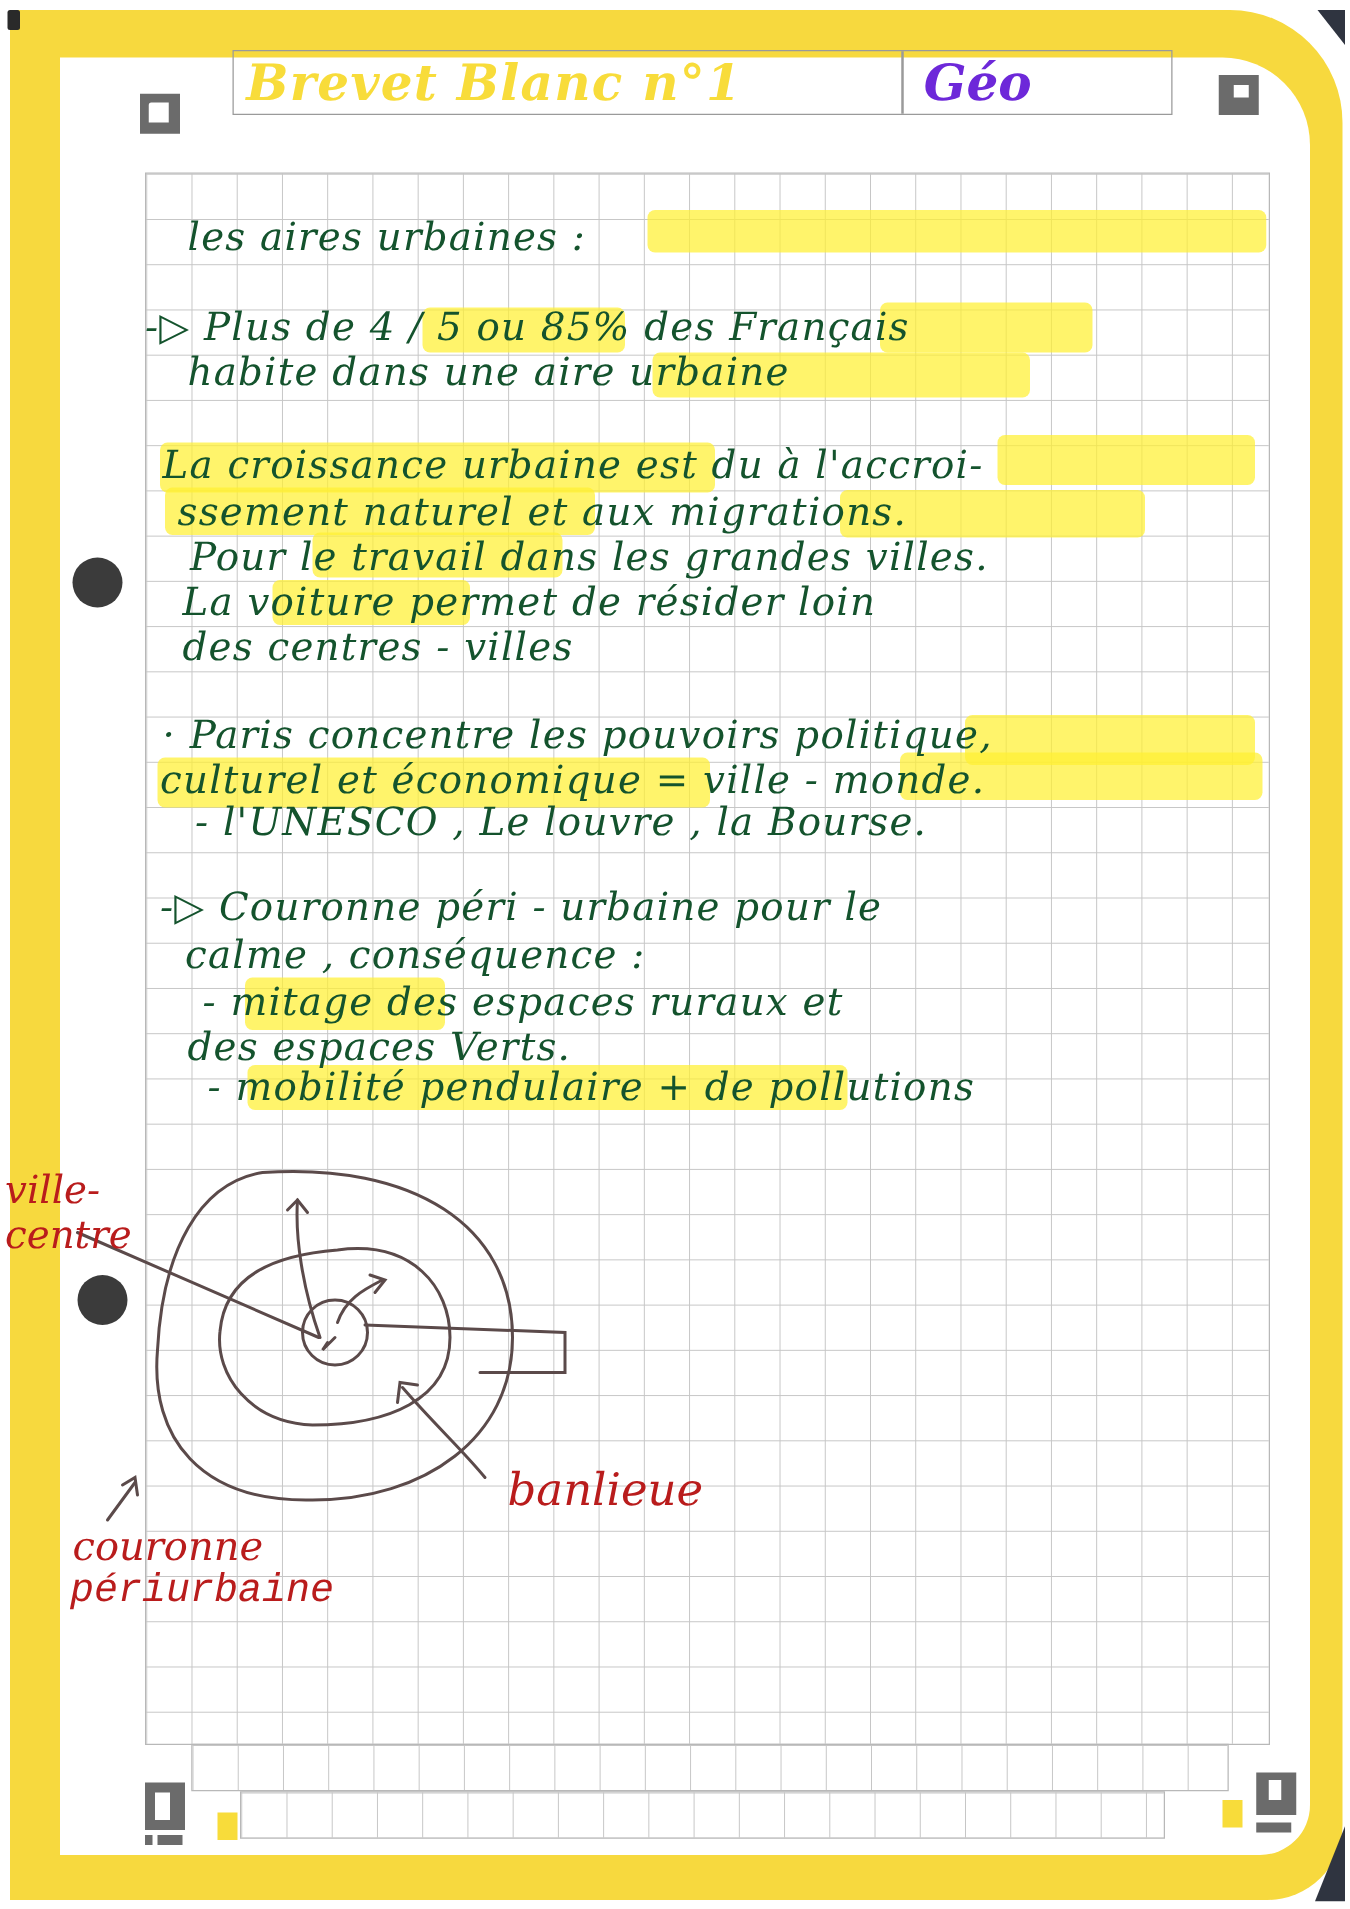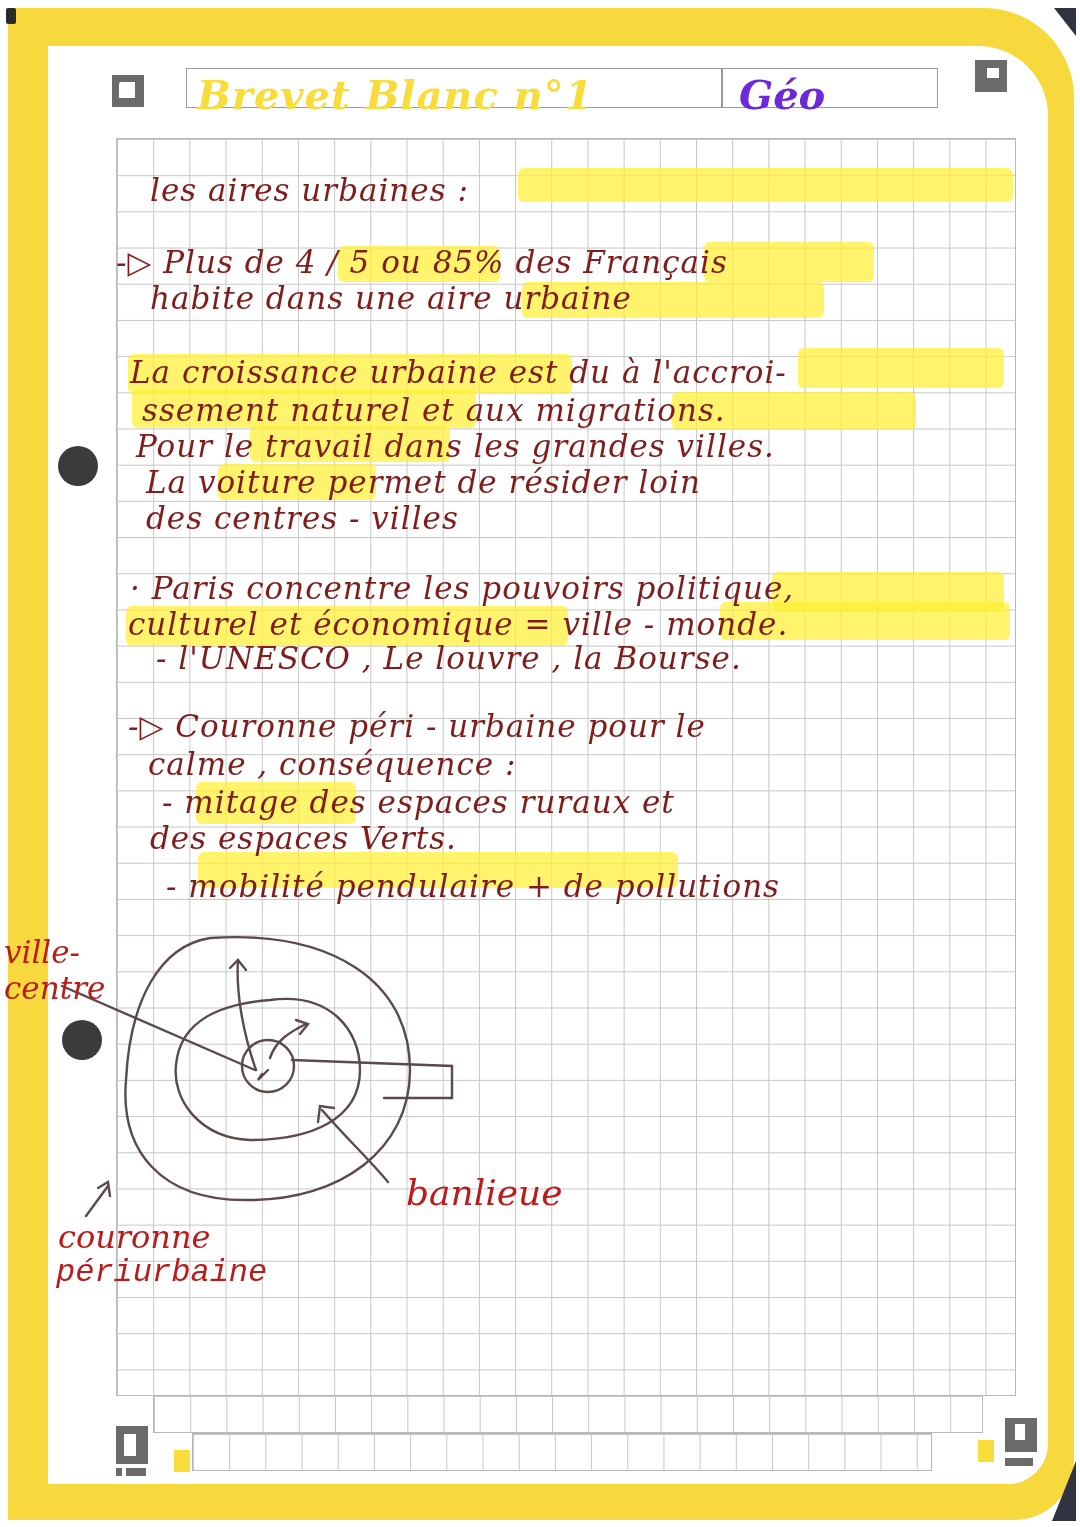--- a/index.html
+++ b/index.html
@@ -16,21 +16,21 @@
       background: #ffffff;
       border-radius: 0 70px 40px 0;
     }
     .corner-dark-tl { position: absolute; left: 6px; top: 8px; width: 10px; height: 16px; background: #2a2a2a; border-radius: 2px; }
     .corner-dark-tr { position: absolute; right: 4px; top: 8px; width: 0; height: 0;
       border-top: 28px solid #2f3440; border-left: 22px solid transparent; }
     .corner-dark-br { position: absolute; right: 4px; bottom: 6px; width: 0; height: 0;
       border-bottom: 60px solid #2f3440; border-left: 24px solid transparent; }
 
     .title-box {
-      position: absolute; left: 186px; top: 68px; width: 752px; height: 40px;
+      position: absolute; left: 186px; top: 40px; width: 752px; height: 52px;
       border: 1.5px solid #9a9a9a;
     }
     .title-divider { position: absolute; left: 534px; top: 0; width: 1.5px; height: 100%; background: #9a9a9a; }
     .title-text {
       position: absolute; left: 10px; top: 2px;
       font-family: "DejaVu Serif", serif; font-style: italic; font-weight: bold;
       font-size: 40px; color: #f8dc3a; letter-spacing: 1px; white-space: nowrap;
     }
     .title-tag {
       position: absolute; left: 552px; top: 2px;
@@ -62,21 +62,21 @@
     }
     .grid.main { left: 116px; top: 138px; width: 900px; height: 1258px; }
     .grid.step1 { left: 153px; top: 1395px; width: 830px; height: 38px; }
     .grid.step2 { left: 192px; top: 1433px; width: 740px; height: 38px; }
 
     .hl { position: absolute; background: rgba(255, 240, 50, 0.72); border-radius: 6px; }
 
     .line {
       position: absolute; white-space: nowrap;
       font-family: "DejaVu Serif", serif; font-style: italic;
-      font-size: 31px; color: #7f1d1d; letter-spacing: 1px;
+      font-size: 31px; color: #14532d; letter-spacing: 1px;
     }
 
     .diagram { position: absolute; left: 0; top: 920px; width: 820px; height: 400px; }
     .diag-label {
       position: absolute; white-space: nowrap;
       font-family: "DejaVu Serif", serif; font-style: italic;
       font-size: 31px; color: #b91c1c;
     }
   </style>
 </head>
@@ -126,31 +126,31 @@
 <div class="hl" style="left:126px;top:606px;width:442px;height:40px;"></div>
 <div class="hl" style="left:720px;top:602px;width:290px;height:38px;"></div>
 <div class="hl" style="left:196px;top:782px;width:160px;height:42px;"></div>
 <div class="hl" style="left:198px;top:852px;width:480px;height:36px;"></div>
 
 <div class="line" style="left:150px;top:172px;">les aires urbaines :</div>
 <div class="line" style="left:116px;top:244px;">-▷ Plus de 4 / 5 ou 85% des Français</div>
 <div class="line" style="left:150px;top:280px;">habite dans une aire urbaine</div>
 <div class="line" style="left:130px;top:354px;">La croissance urbaine est du à l'accroi-</div>
 <div class="line" style="left:142px;top:392px;">ssement naturel et aux migrations.</div>
-<div class="line" style="left:136px;top:428px;">Pour le travail dans les grandes villes.</div>
+<div class="line" style="left:152px;top:428px;">Pour le travail dans les grandes villes.</div>
 <div class="line" style="left:146px;top:464px;">La voiture permet de résider loin</div>
 <div class="line" style="left:146px;top:500px;">des centres - villes</div>
 <div class="line" style="left:130px;top:570px;">· Paris concentre les pouvoirs politique,</div>
 <div class="line" style="left:128px;top:606px;">culturel et économique = ville - monde.</div>
 <div class="line" style="left:156px;top:640px;">- l'UNESCO , Le louvre , la Bourse.</div>
 <div class="line" style="left:128px;top:708px;">-▷ Couronne péri - urbaine pour le</div>
 <div class="line" style="left:148px;top:746px;">calme , conséquence :</div>
 <div class="line" style="left:162px;top:784px;">- mitage des espaces ruraux et</div>
 <div class="line" style="left:150px;top:820px;">des espaces Verts.</div>
-<div class="line" style="left:166px;top:852px;margin-top:16px;">- mobilité pendulaire + de pollutions</div>
+<div class="line" style="left:166px;top:852px;">- mobilité pendulaire + de pollutions</div>
 
 <div class="diagram">
   <svg width="820" height="400" viewBox="0 0 820 400">
     <g fill="none" stroke="#5b4a4a" stroke-width="2.4" stroke-linecap="round">
 
       <path d="M210 18 C 330 10, 410 60, 410 150 C 410 230, 340 280, 250 280 C 160 282, 120 230, 126 160 C 130 80, 160 26, 210 18 Z"></path>
 
       <path d="M210 80 C 270 72, 300 110, 300 150 C 300 200, 250 220, 190 220 C 140 218, 112 180, 116 145 C 120 100, 160 84, 210 80 Z" transform="translate(60,0)"></path>
 
       <ellipse cx="268" cy="146" rx="26" ry="26"></ellipse>

